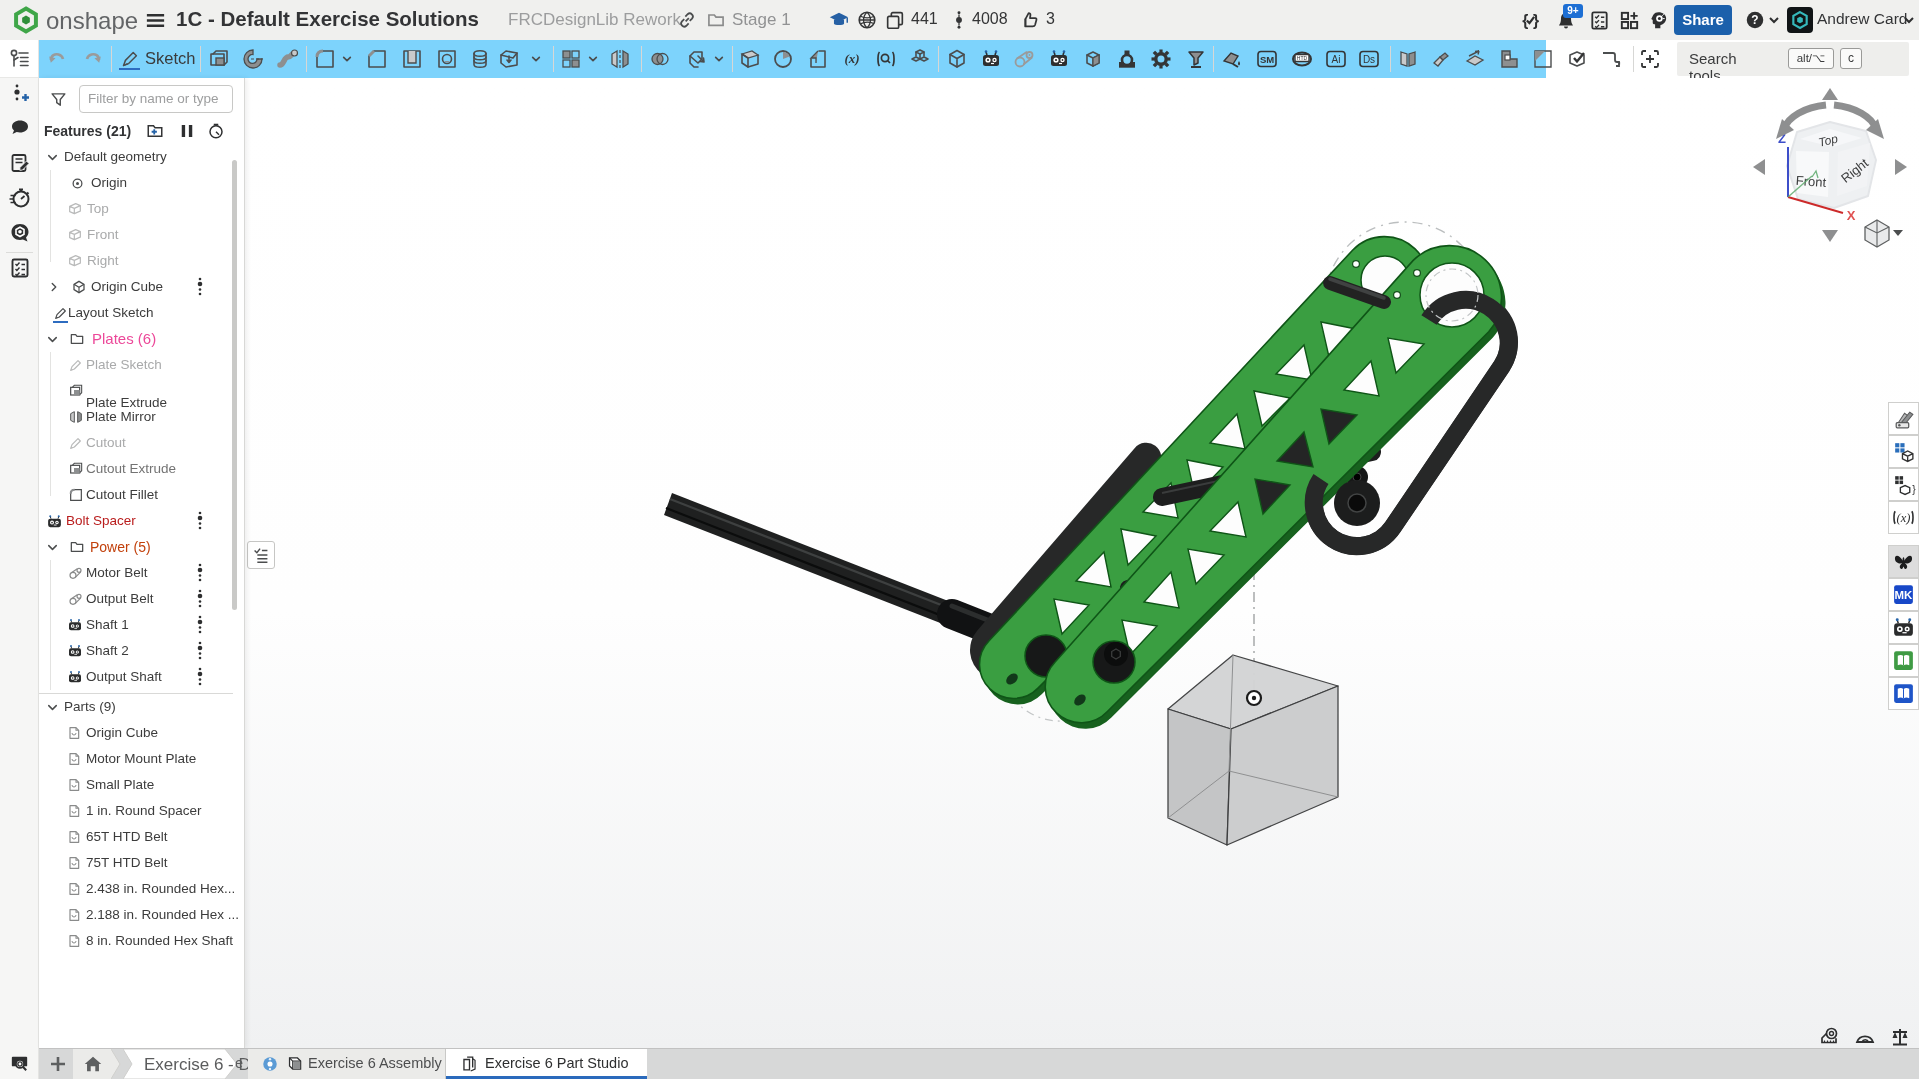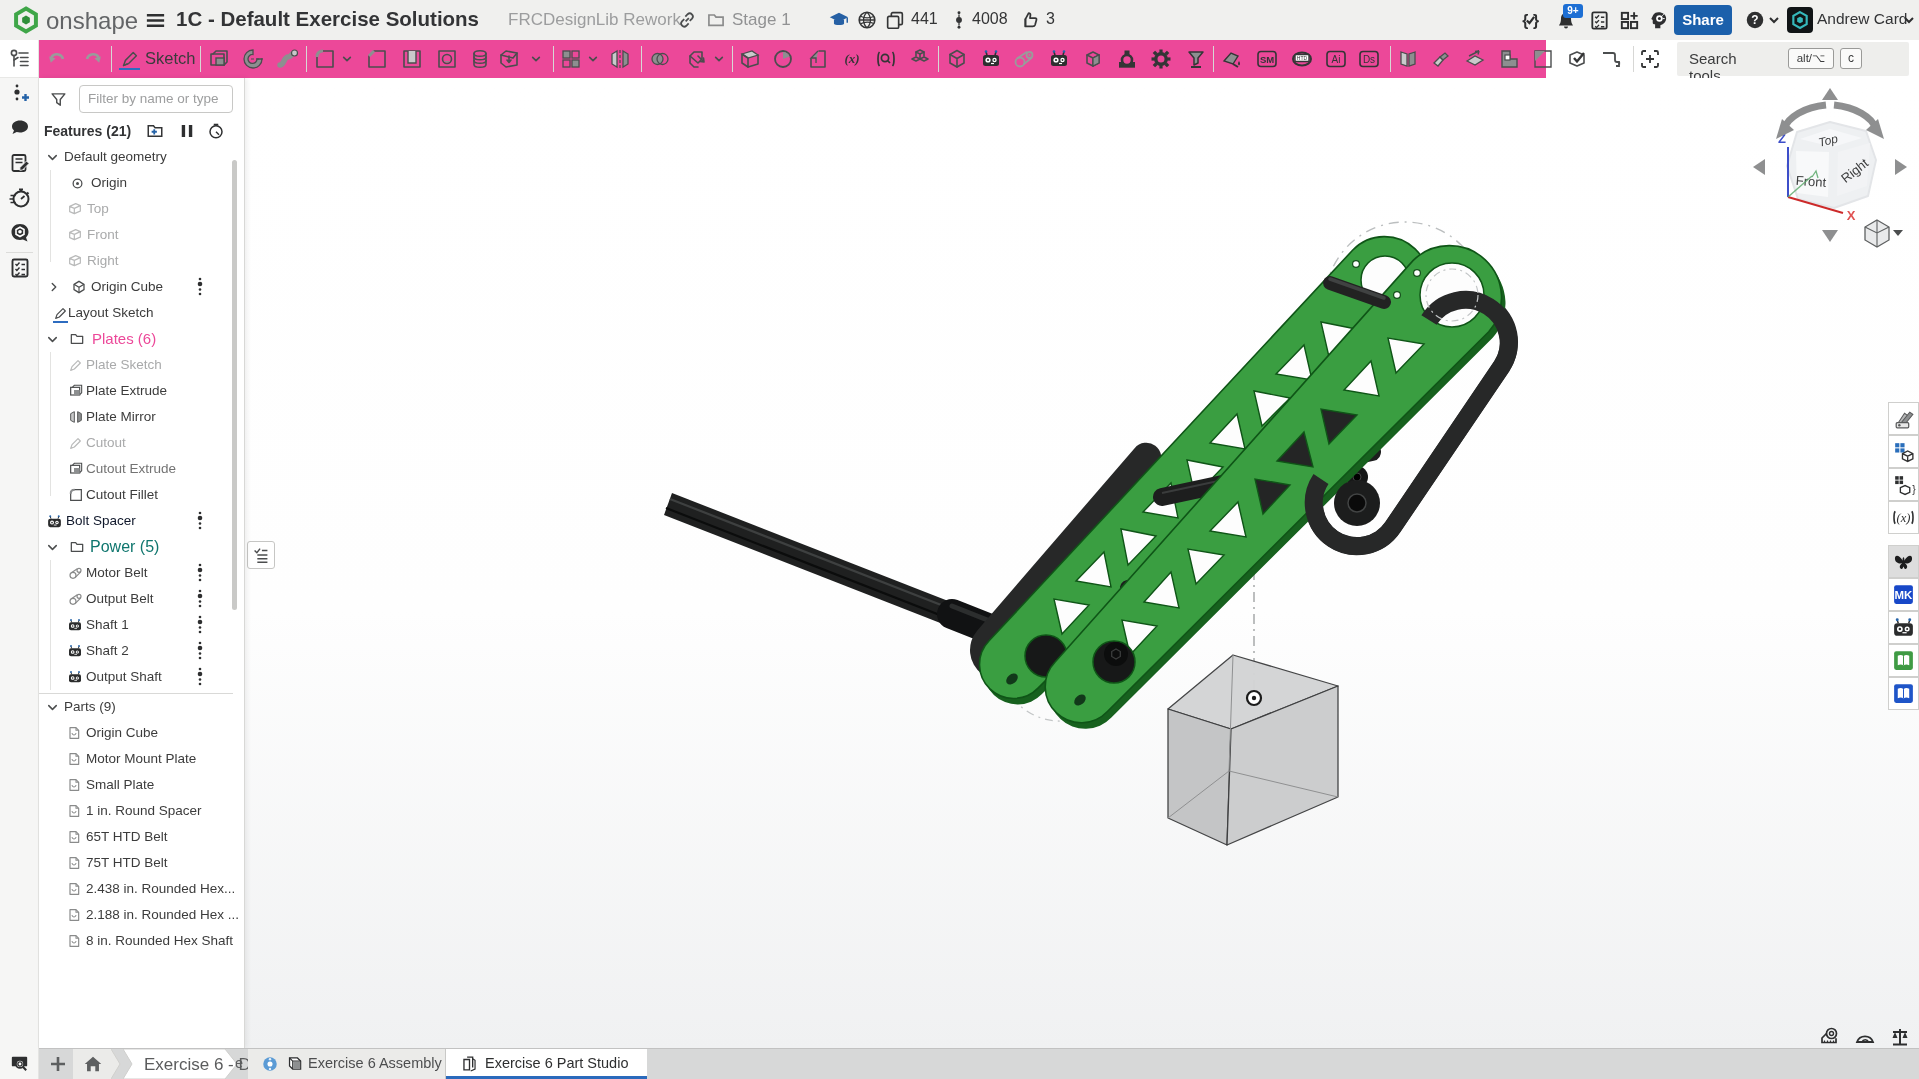--- a/index.html
+++ b/index.html
@@ -1,17 +1,17 @@
 <!DOCTYPE html>
 <html><head><meta charset="utf-8"><title>Onshape</title><style>
 *{margin:0;padding:0;box-sizing:border-box}
 html,body{width:1919px;height:1079px;overflow:hidden;font-family:"Liberation Sans",sans-serif;background:#fff}
 .abs{position:absolute}
 #topbar{position:absolute;left:0;top:0;width:1919px;height:40px;background:#f0f0ee}
-#toolbar{position:absolute;left:0;top:40px;width:1546px;height:38px;background:#ec4899}
+#toolbar{position:absolute;left:0;top:40px;width:1546px;height:38px;background:#7dd3fc}
 #leftstrip{position:absolute;left:0;top:40px;width:39px;height:1039px;background:#f6f6f5;border-right:1px solid #e4e4e2}
 #canvas{position:absolute;left:39px;top:78px;width:1880px;height:970px;background:linear-gradient(#ffffff 0%,#fefefe 55%,#f0f1f2 100%)}
 #tree{position:absolute;left:39px;top:78px;width:206px;height:970px;background:#fff;border-right:1px solid #d8d8d6;box-shadow:2px 0 5px rgba(0,0,0,.07)}
 #footer{position:absolute;left:39px;top:1048px;width:1880px;height:31px;background:#d7d8d8;border-top:1px solid #c2c2c2}
 .row{position:absolute;height:26px;line-height:26px;font-size:13.5px;color:#3c3c3c;white-space:nowrap}
 svg{display:block}
 </style></head><body>
 <div id="topbar">
     <svg class="abs" style="left:12px;top:6px" width="28" height="28" viewBox="0 0 24 24">
       <path d="M12 2.2 L20.5 7.1 L20.5 16.9 L12 21.8 L3.5 16.9 L3.5 7.1 Z" fill="none" stroke="#3fa648" stroke-width="3.4"></path>
@@ -666,21 +666,21 @@
     <div class="row" style="left:53px;top:248px;color:#ec4899;font-size:15px">Plates (6)</div>
     <svg class="abs" style="left:29px;top:279px" width="16" height="16" viewBox="0 0 24 24">
       <path d="M4 20 L6 14.5 L15 5.5 L18.5 9 L9.5 18 Z M4 20 L8.5 18.3" fill="none" stroke="#b9baba" stroke-width="1.8" stroke-linejoin="round"></path>
     </svg>
     <div class="row" style="left:47px;top:274px;color:#a9aaab;font-size:13.5px">Plate Sketch</div>
     <svg class="abs" style="left:29px;top:305px" width="16" height="16" viewBox="0 0 24 24">
       <path d="M6.5 6.5 L9.5 3.5 L20.5 3.5 L20.5 14.5 L17.5 17.5" fill="none" stroke="#4b4d4e" stroke-width="1.6"></path>
       <rect x="4" y="6.5" width="13.5" height="11.5" fill="none" stroke="#4b4d4e" stroke-width="1.8"></rect>
       <rect x="9" y="10.5" width="8.5" height="7.5" fill="#8d8f90"></rect>
     </svg>
-    <div class="row" style="left:47px;top:300px;color:#3c3c3c;font-size:13.5px">Plate Extrude</div>
+    <div class="row" style="left:47px;top:312px;color:#3c3c3c;font-size:13.5px">Plate Extrude</div>
     <svg class="abs" style="left:29px;top:331px" width="16" height="16" viewBox="0 0 24 24">
       <path d="M9.5 4 L4 7 L4 17 L9.5 20 Z" fill="#c9cacb" stroke="#4b4d4e" stroke-width="1.4"></path>
       <path d="M14.5 4 L20 7 L20 17 L14.5 20 Z" fill="#8d8f90" stroke="#4b4d4e" stroke-width="1.4"></path>
     </svg>
     <div class="row" style="left:47px;top:326px;color:#3c3c3c;font-size:13.5px">Plate Mirror</div>
     <svg class="abs" style="left:29px;top:357px" width="16" height="16" viewBox="0 0 24 24">
       <path d="M4 20 L6 14.5 L15 5.5 L18.5 9 L9.5 18 Z M4 20 L8.5 18.3" fill="none" stroke="#b9baba" stroke-width="1.8" stroke-linejoin="round"></path>
     </svg>
     <div class="row" style="left:47px;top:352px;color:#a9aaab;font-size:13.5px">Cutout</div>
     <svg class="abs" style="left:29px;top:383px" width="16" height="16" viewBox="0 0 24 24">
@@ -698,34 +698,34 @@
       <rect x="3" y="8" width="18" height="12" rx="3" fill="#2b2c2d"></rect>
       <circle cx="8.5" cy="13.5" r="2.8" fill="#fff"></circle>
       <circle cx="15.5" cy="13.5" r="2.4" fill="#fff"></circle>
       <circle cx="8.5" cy="13.5" r="1.2" fill="#2b2c2d"></circle>
       <circle cx="15.5" cy="13.5" r="1" fill="#2b2c2d"></circle>
       <path d="M7 8 L6 5 M17 8 L18 5" stroke="#2b2c2d" stroke-width="1.4"></path>
       <circle cx="6" cy="4.5" r="1.4" fill="#2563a8"></circle>
       <circle cx="18" cy="4.5" r="1.4" fill="#2563a8"></circle>
       <path d="M11 17 h4" stroke="#fff" stroke-width="1.2"></path>
     </svg>
-    <div class="row" style="left:27px;top:430px;color:#0f172a;font-size:13.5px">Bolt Spacer</div>
+    <div class="row" style="left:27px;top:430px;color:#b91c1c;font-size:13.5px">Bolt Spacer</div>
     <svg class="abs" style="left:155px;top:432px" width="12" height="22" viewBox="0 0 12 22">
       <circle cx="6" cy="3" r="1.3" fill="#2e2f30"></circle>
       <circle cx="6" cy="8" r="2.3" fill="#2e2f30"></circle>
       <circle cx="6" cy="13.5" r="1.3" fill="#2e2f30"></circle>
       <circle cx="6" cy="18" r="1.3" fill="#2e2f30"></circle>
     </svg>
     <svg class="abs" style="left:6px;top:462px" width="15" height="15" viewBox="0 0 24 24">
       <path d="M6 9 L12 15 L18 9" stroke="#4b4d4e" stroke-width="2.4" fill="none" stroke-linecap="round" stroke-linejoin="round"></path>
     </svg>
     <svg class="abs" style="left:30px;top:461px" width="16" height="16" viewBox="0 0 24 24">
       <path d="M3.5 5.5 H10 L12 8 H20.5 V18.5 H3.5 Z" fill="none" stroke="#4b4d4e" stroke-width="1.9" stroke-linejoin="round"></path>
     </svg>
-    <div class="row" style="left:51px;top:456px;color:#0f766e;font-size:16px">Power (5)</div>
+    <div class="row" style="left:51px;top:456px;color:#c2410c;font-size:14px">Power (5)</div>
     <svg class="abs" style="left:29px;top:487px" width="16" height="16" viewBox="0 0 24 24">
       <circle cx="7.5" cy="15.5" r="4.5" fill="none" stroke="#8a8b8b" stroke-width="1.8"></circle>
       <circle cx="16.5" cy="8" r="3" fill="none" stroke="#8a8b8b" stroke-width="1.8"></circle>
       <path d="M4.5 12 L14 5.5 M11 18.5 L19.2 10.2" stroke="#8a8b8b" stroke-width="1.8"></path>
     </svg>
     <div class="row" style="left:47px;top:482px;color:#3c3c3c;font-size:13.5px">Motor Belt</div>
     <svg class="abs" style="left:155px;top:484px" width="12" height="22" viewBox="0 0 12 22">
       <circle cx="6" cy="3" r="1.3" fill="#2e2f30"></circle>
       <circle cx="6" cy="8" r="2.3" fill="#2e2f30"></circle>
       <circle cx="6" cy="13.5" r="1.3" fill="#2e2f30"></circle>

